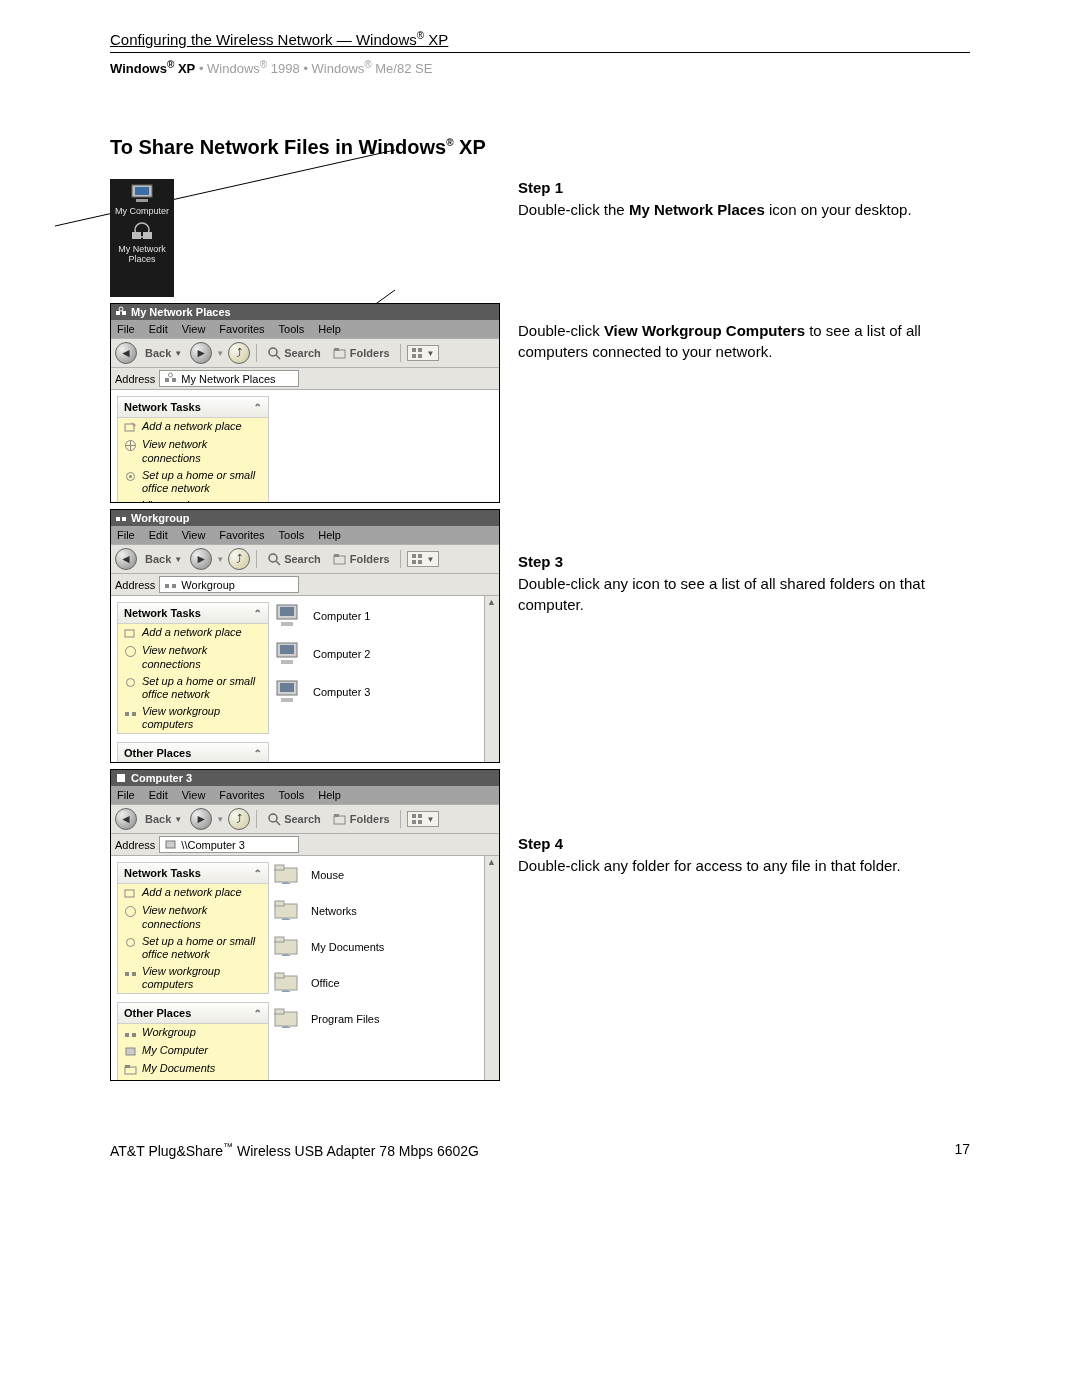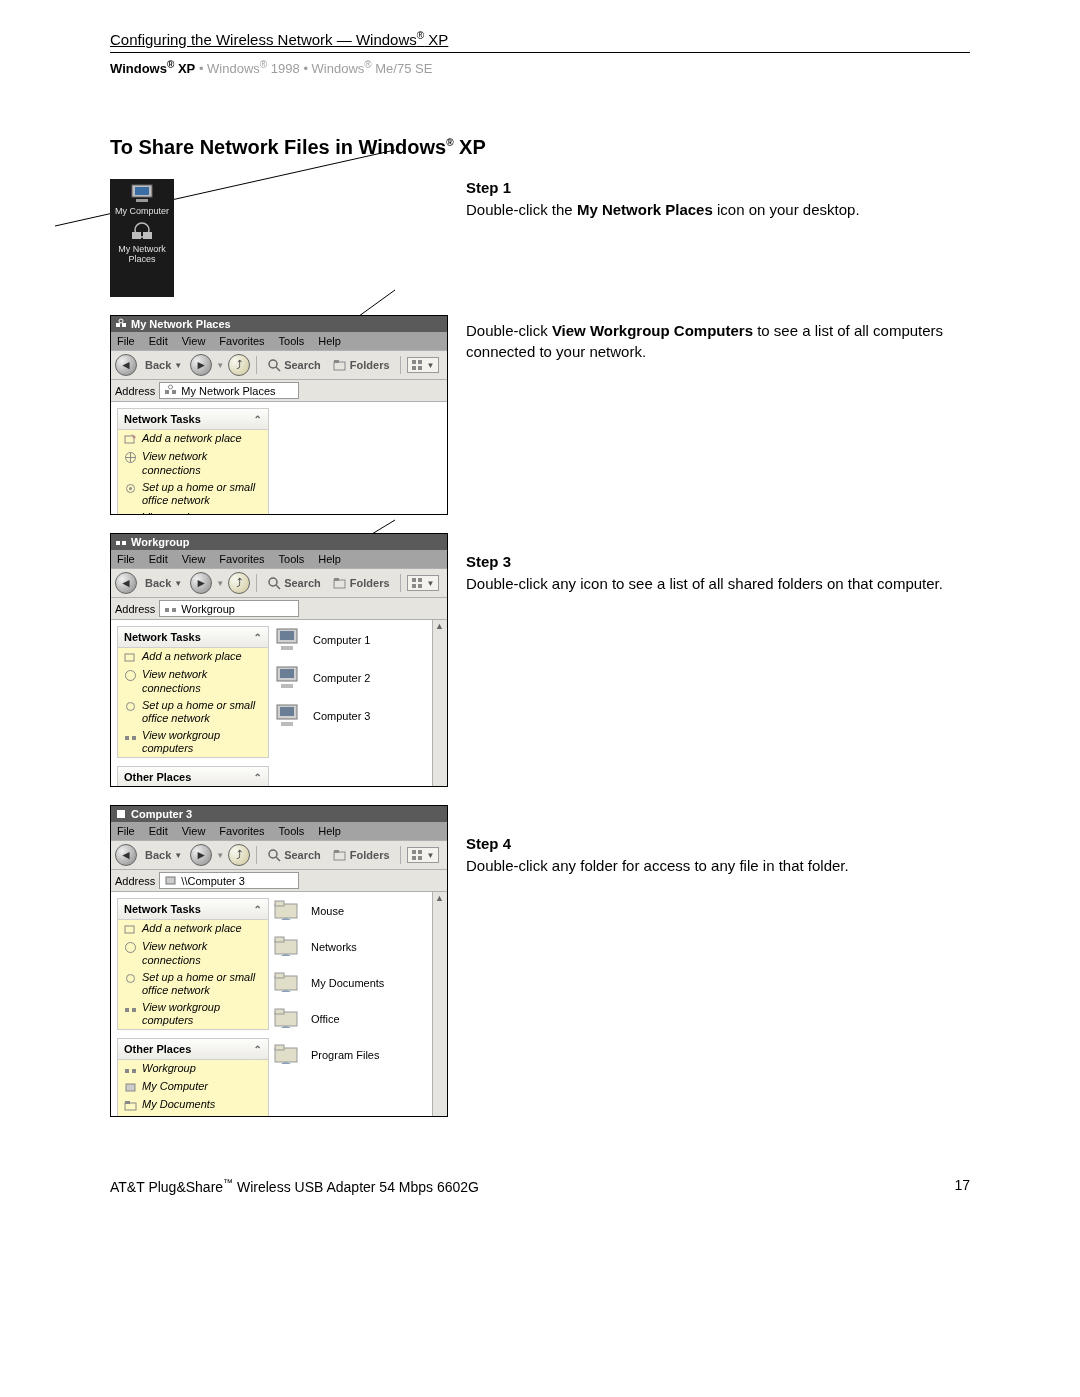--- a/index.html
+++ b/index.html
@@ -32,24 +32,24 @@
     font-weight: bold;
     font-size: 20px;
     margin-top: 60px;
     margin-bottom: 20px;
   }
   .columns {
     display: flex;
     gap: 18px;
   }
   .left-col {
-    width: 338px;
+    width: 390px;
     display: flex;
     flex-direction: column;
-    gap: 18px;
+    gap: 6px;
   }
   .right-col {
     flex: 1;
   }
   .right-col .step-block { margin-bottom: 12px; }
   .step-title { font-weight: bold; font-size: 15px; margin-bottom: 4px;}
   .step-body { font-size: 15px; line-height: 1.35; }
   .step-body .bold { font-weight: bold; }
   
   .shot {
@@ -240,21 +240,21 @@
   </svg>
 
   <div class="header-title">
     <span>Configuring the Wireless Network — Windows</span><span class="sup">®</span><span> XP</span>
   </div>
   <div class="os-line">
     <span class="bold"><span>Windows</span><span class="sup">®</span><span> XP</span></span>
     <span class="grey"> • </span>
     <span class="grey"><span>Windows</span><span class="sup">®</span><span> 1998</span></span>
     <span class="grey"> • </span>
-    <span class="grey"><span>Windows</span><span class="sup">®</span><span> Me/75 SE</span></span>
+    <span class="grey"><span>Windows</span><span class="sup">®</span><span> Me/82 SE</span></span>
   </div>
 
   <div class="main-title">
     <span>To Share Network Files in Windows</span><span class="sup">®</span><span> XP</span>
   </div>
 
   <div class="columns">
     <div class="left-col">
 
       <div class="shot shot-desktop">
@@ -695,16 +695,16 @@
         <div class="step-body">Double-click any icon to see a list of all shared folders on that computer.</div>
       </div>
       <div class="step-block">
         <div class="step-title">Step 4</div>
         <div class="step-body">Double-click any folder for access to any file in that folder.</div>
       </div>
     </div>
   </div>
 
   <div class="footer">
-    <span><span>AT&amp;T Plug&amp;Share</span><span style="font-size:10px;vertical-align:super;">™</span><span> Wireless USB Adapter 54 Mbps 6602G</span></span>
+    <span><span>AT&amp;T Plug&amp;Share</span><span style="font-size:10px;vertical-align:super;">™</span><span> Wireless USB Adapter 78 Mbps 6602G</span></span>
     <span>17</span>
   </div>
 </div>
 
 </body></html>

